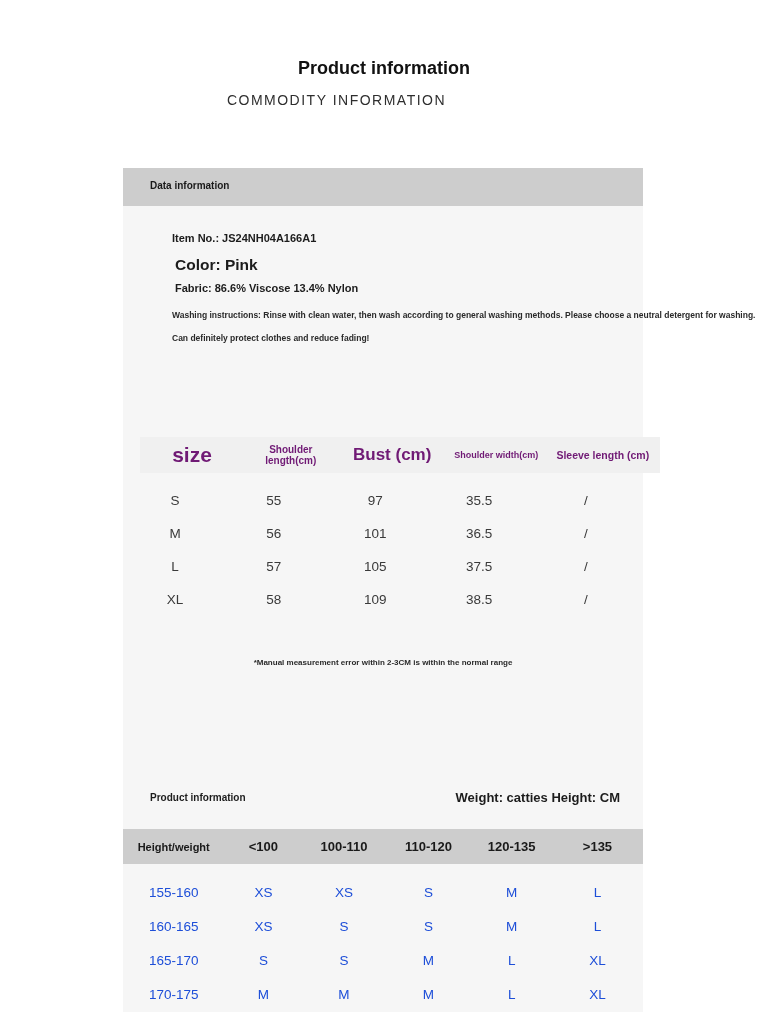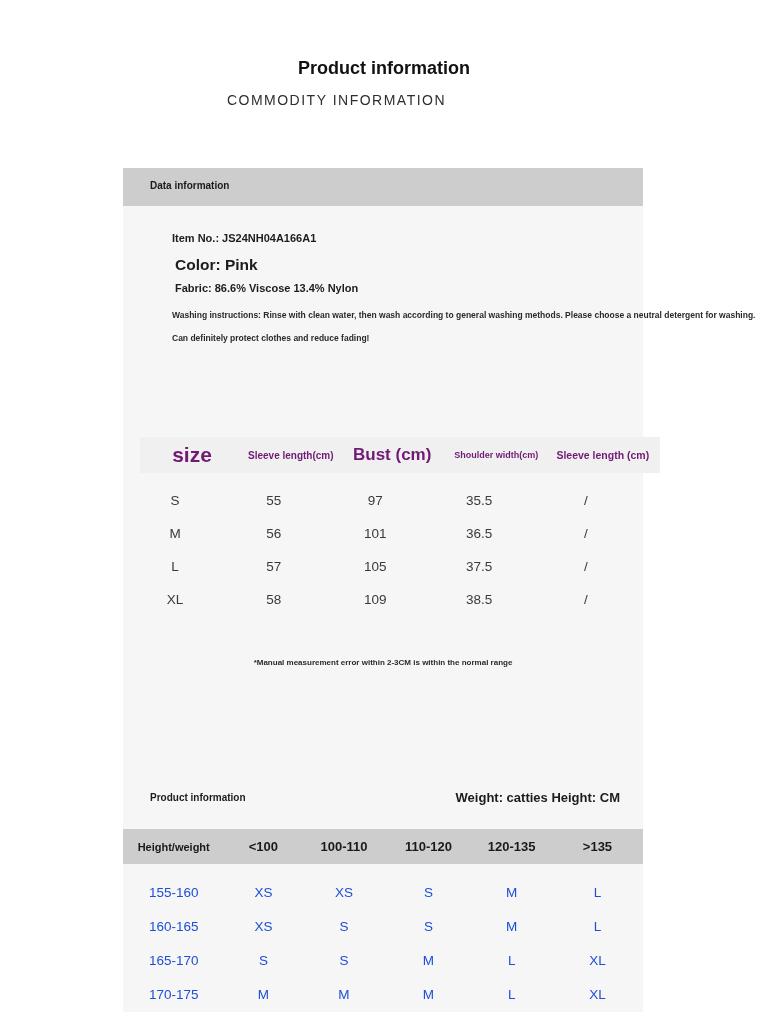--- a/index.html
+++ b/index.html
@@ -92,21 +92,21 @@
   </div>
 
   <div class="item-no">Item No.: JS24NH04A166A1</div>
   <div class="color-line">Color: Pink</div>
   <div class="fabric-line">Fabric: 86.6% Viscose 13.4% Nylon</div>
   <div class="wash1">Washing instructions: Rinse with clean water, then wash according to general washing methods. Please choose a neutral detergent for washing.</div>
   <div class="wash2">Can definitely protect clothes and reduce fading!</div>
 
   <div class="size-header">
     <div class="c0">size</div>
-    <div class="c1">Sleeve length(cm)</div>
+    <div class="c1">Shoulder length(cm)</div>
     <div class="c2">Bust (cm)</div>
     <div class="c3">Shoulder width(cm)</div>
     <div class="c4">Sleeve length (cm)</div>
   </div>
 
   <div class="size-rows">
       <div class="size-row">
         <div>S</div>
         <div>55</div>
         <div>97</div>

